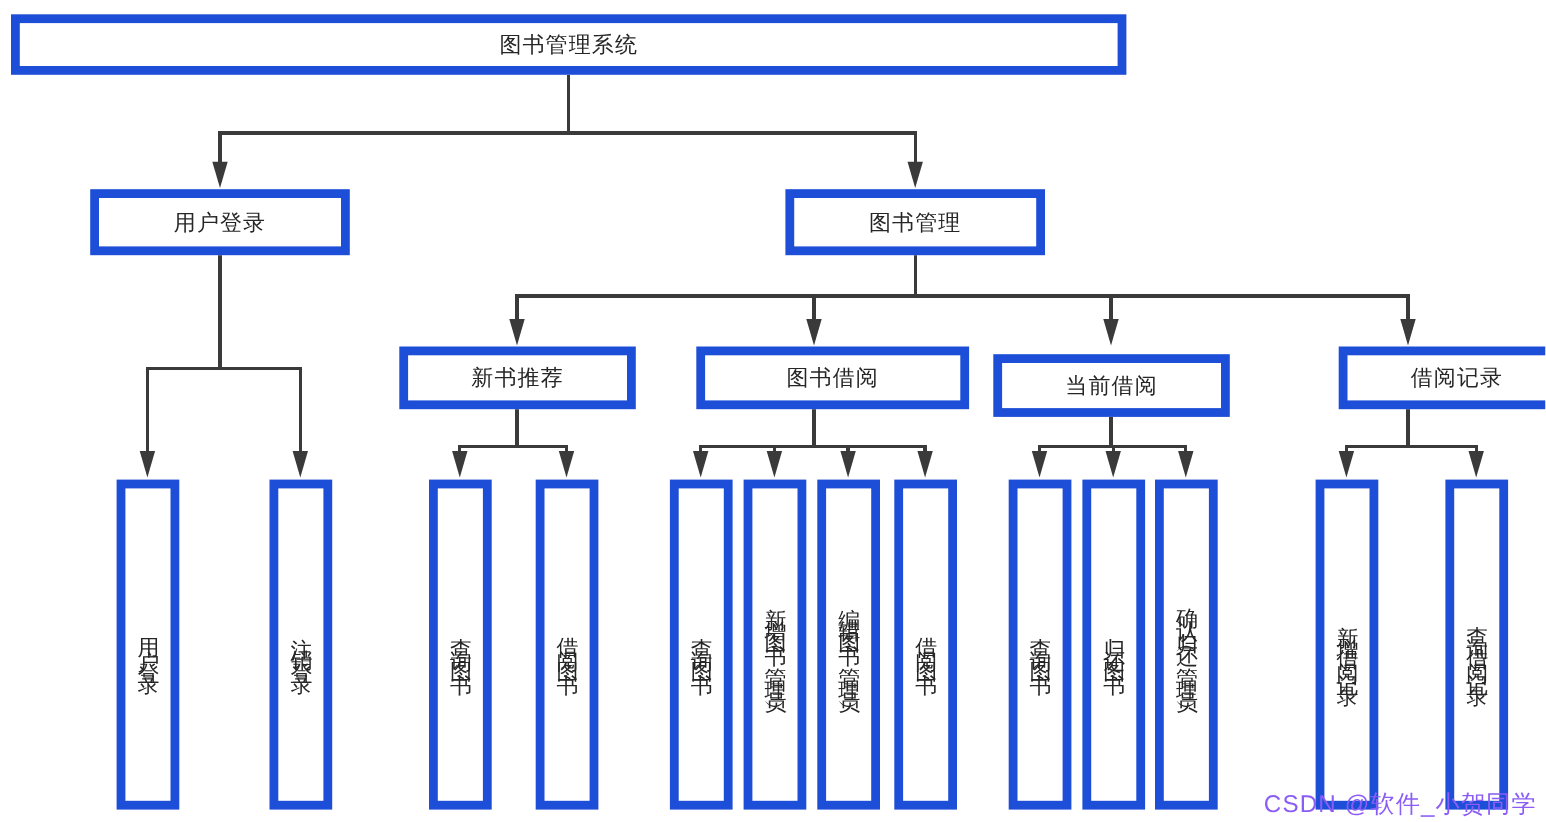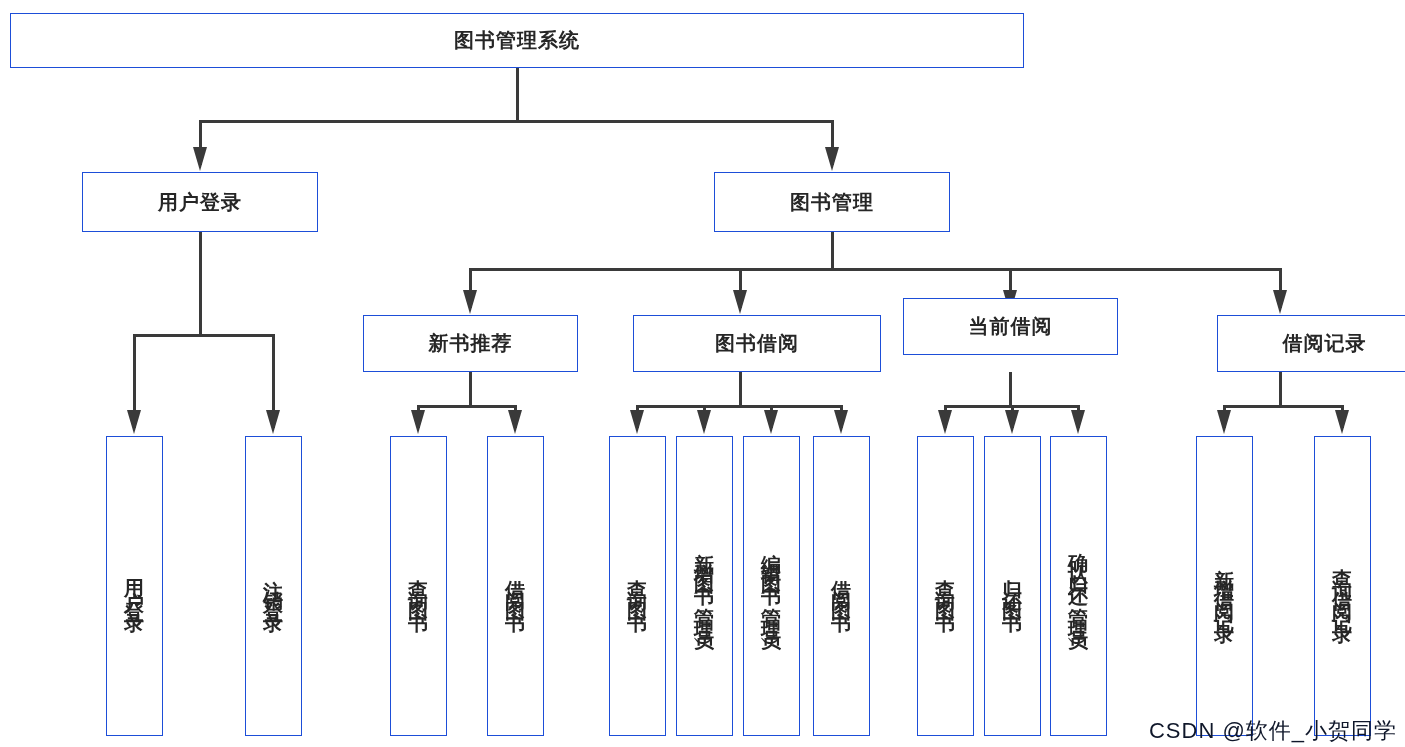--- a/index.html
+++ b/index.html
@@ -9,43 +9,42 @@
     width:1405px;height:747px;
     background:#ffffff;
     font-family:"Liberation Sans","DejaVu Sans",sans-serif;
     overflow:hidden;
   }
   svg.connectors{position:absolute;left:0;top:0;z-index:1;}
   .box{
     position:absolute;
     box-sizing:border-box;
     background:#ffffff;
-    border:1px solid #1d4ed8;
+    border:8px solid #1d4ed8;
     display:flex;align-items:center;justify-content:center;
     color:#262626;
     z-index:2;
-    font-weight:bold;
   }
   .hbox{font-size:20px;letter-spacing:1px;}
   .root{left:10px;top:13px;width:1014px;height:55px;}
   .leaf{top:436px;width:57px;height:300px;}
   .vtext{
     writing-mode:vertical-rl;
     text-orientation:mixed;
     font-size:20px;
     letter-spacing:11px;
     line-height:1;
     color:#262626;
     white-space:nowrap;
   }
   .watermark{
     position:absolute;
     right:8px;top:716px;
     font-size:22px;
-    color:#0f172a;
+    color:#8b5cf6;
     z-index:5;
     letter-spacing:1px;
     pointer-events:none;
   }
 </style>
 </head>
 <body>
 
 <div class="canvas">
 
@@ -92,21 +91,21 @@
     </g>
   </svg>
 
   <div class="box hbox root">图书管理系统</div>
 
   <div class="box hbox" style="left:82px;top:172px;width:236px;height:60px;">用户登录</div>
   <div class="box hbox" style="left:363px;top:315px;width:215px;height:57px;">新书推荐</div>
 
   <div class="box hbox" style="left:714px;top:172px;width:236px;height:60px;">图书管理</div>
   <div class="box hbox" style="left:633px;top:315px;width:248px;height:57px;">图书借阅</div>
-  <div class="box hbox" style="left:903px;top:298px;width:215px;height:57px;">当前借阅</div>
+  <div class="box hbox" style="left:903px;top:322px;width:215px;height:57px;">当前借阅</div>
   <div class="box hbox" style="left:1217px;top:315px;width:215px;height:57px;">借阅记录</div>
 
   <div class="box leaf" style="left:106px;">
     <span class="vtext">用户登录</span>
   </div>
   <div class="box leaf" style="left:245px;">
     <span class="vtext">注销登录</span>
   </div>
 
   <div class="box leaf" style="left:390px;">

